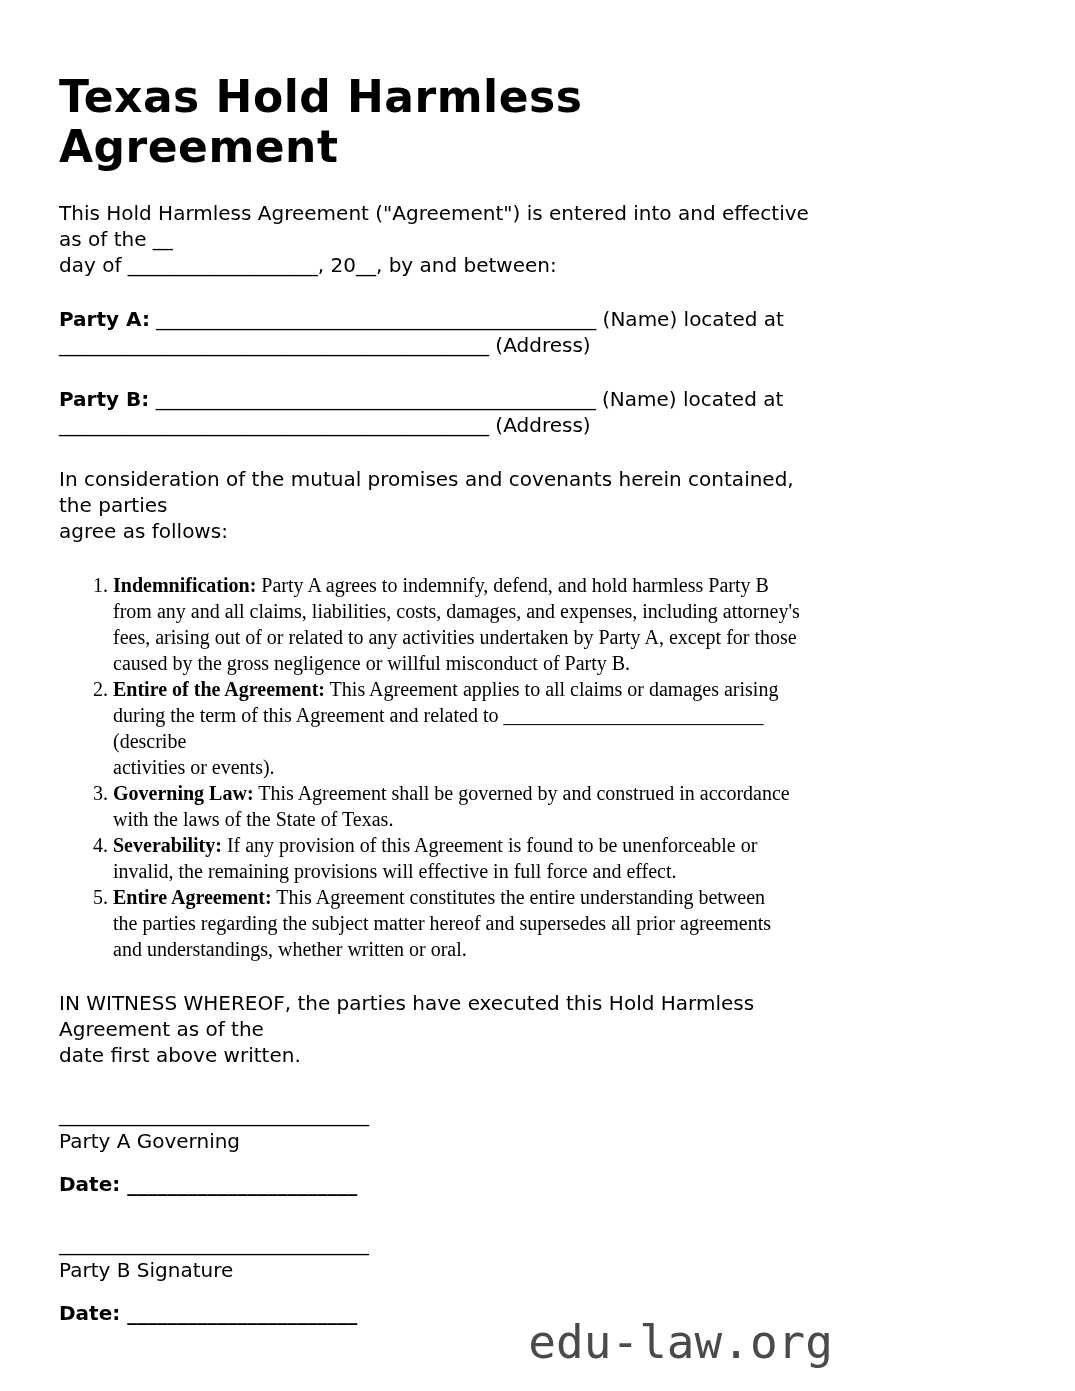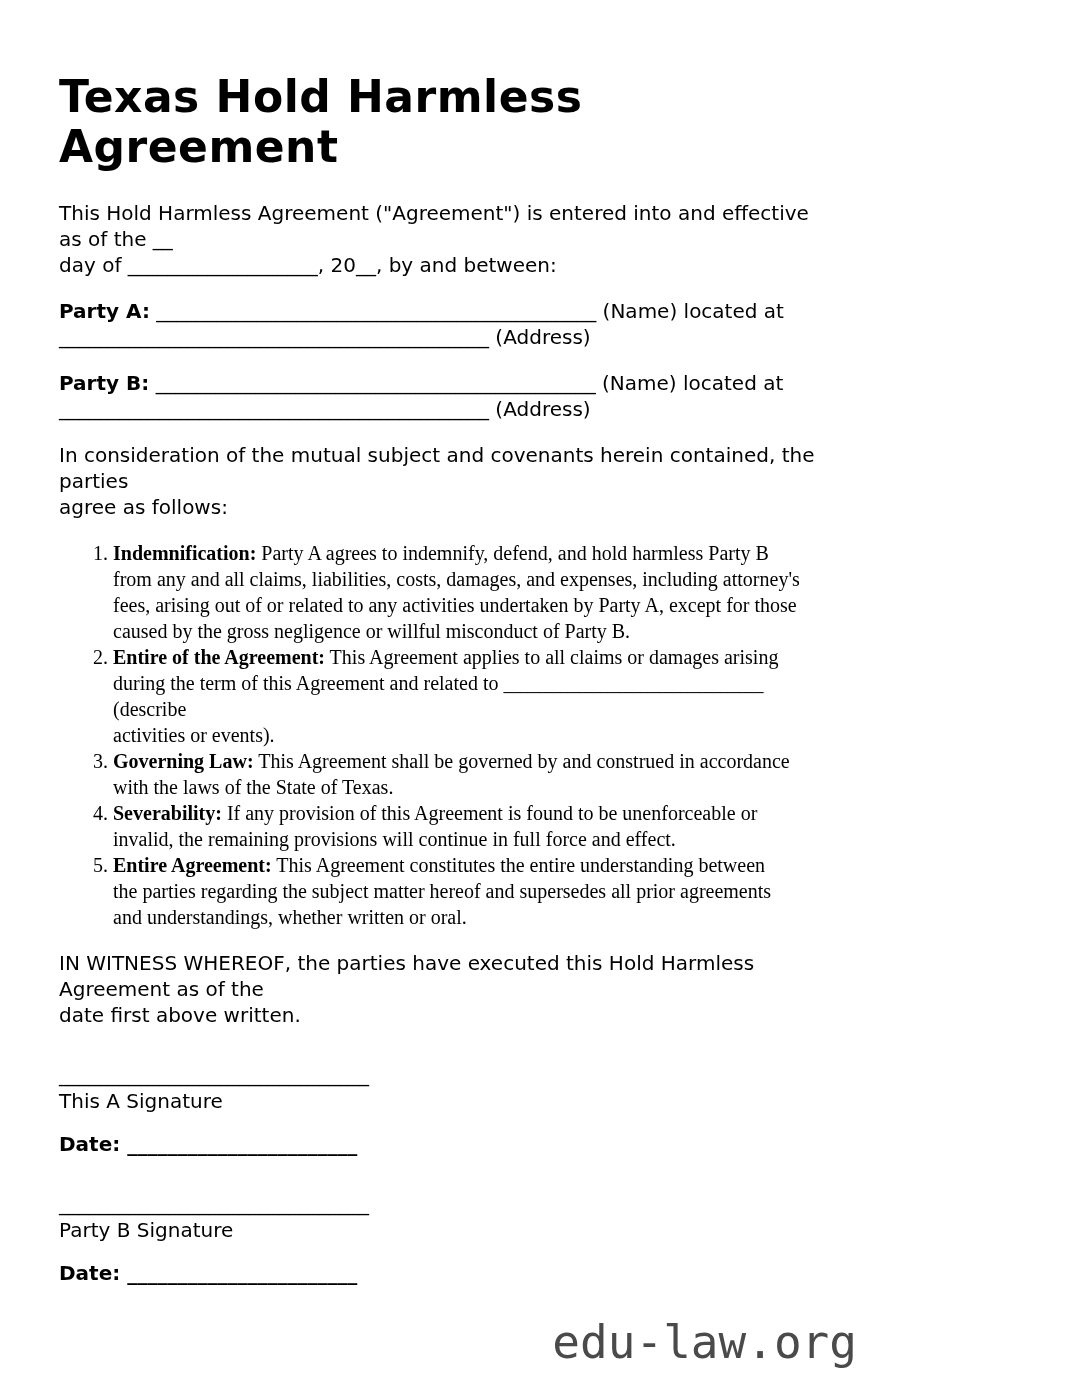--- a/index.html
+++ b/index.html
@@ -17,35 +17,35 @@
     overflow: hidden;
   }
   h1.doc-title {
     margin: 0 0 28px 0;
     font-size: 44px;
     line-height: 50px;
     font-weight: bold;
     letter-spacing: 0.5px;
     color: #000000;
   }
-  p { margin: 20px 0; }
+  p { margin: 28px 0; }
   [data-bind-lines] { white-space: pre-wrap; }
   ol.terms {
     margin: 20px 0;
     padding-left: 54px;
     font-family: Liberation Serif, serif;
   }
   ol.terms li { margin: 0; padding: 0; }
   .sig-block { margin-top: 34px; }
   .sig-line-text { white-space: pre; margin-top: 24px; }
   .sig-label {}
   .date-line { margin: 17px 0 0 0; white-space: pre; font-weight: bold; }
   .watermark {
     position: absolute;
-    right: 24px;
+    right: 48px;
     bottom: 26px;
     font-family: "DejaVu Sans Mono", "Liberation Mono", monospace;
     font-size: 46px;
     line-height: 1;
     letter-spacing: 0px;
   }
   strong.lead-label { font-weight: bold; }
 </style>
 </head>
 <body>
@@ -56,46 +56,46 @@
 
   <p data-bind-lines="doc.intro_lines">This Hold Harmless Agreement ("Agreement") is entered into and effective as of the __
 day of ___________________, 20__, by and between:</p>
 
   <p><strong class="lead-label" data-bind="doc.party_a.label">Party A:</strong><span data-bind-lines="doc.party_a.lines"> ____________________________________________ (Name) located at
 ___________________________________________ (Address)</span></p>
 
   <p><strong class="lead-label" data-bind="doc.party_b.label">Party B:</strong><span data-bind-lines="doc.party_b.lines"> ____________________________________________ (Name) located at
 ___________________________________________ (Address)</span></p>
 
-  <p data-bind-lines="doc.consideration_lines">In consideration of the mutual subject and covenants herein contained, the parties
+  <p data-bind-lines="doc.consideration_lines">In consideration of the mutual promises and covenants herein contained, the parties
 agree as follows:</p>
 
   <ol class="terms">
     <li><strong class="lead-label" data-bind="doc.terms.0.label">Indemnification:</strong><span data-bind-lines="doc.terms.0.lines"> Party A agrees to indemnify, defend, and hold harmless Party B
 from any and all claims, liabilities, costs, damages, and expenses, including attorney's
 fees, arising out of or related to any activities undertaken by Party A, except for those
 caused by the gross negligence or willful misconduct of Party B.</span></li>
     <li><strong class="lead-label" data-bind="doc.terms.1.label">Entire of the Agreement:</strong><span data-bind-lines="doc.terms.1.lines"> This Agreement applies to all claims or damages arising
 during the term of this Agreement and related to __________________________ (describe
 activities or events).</span></li>
     <li><strong class="lead-label" data-bind="doc.terms.2.label">Governing Law:</strong><span data-bind-lines="doc.terms.2.lines"> This Agreement shall be governed by and construed in accordance
 with the laws of the State of Texas.</span></li>
     <li><strong class="lead-label" data-bind="doc.terms.3.label">Severability:</strong><span data-bind-lines="doc.terms.3.lines"> If any provision of this Agreement is found to be unenforceable or
-invalid, the remaining provisions will continue in full force and effect.</span></li>
+invalid, the remaining provisions will effective in full force and effect.</span></li>
     <li><strong class="lead-label" data-bind="doc.terms.4.label">Entire Agreement:</strong><span data-bind-lines="doc.terms.4.lines"> This Agreement constitutes the entire understanding between
 the parties regarding the subject matter hereof and supersedes all prior agreements
 and understandings, whether written or oral.</span></li>
   </ol>
 
   <p data-bind-lines="doc.witness_lines">IN WITNESS WHEREOF, the parties have executed this Hold Harmless Agreement as of the
 date first above written.</p>
 
   <div class="sig-block">
     <div class="sig-line-text" data-bind="doc.signatures.0.line">_______________________________</div>
-    <div class="sig-label" data-bind="doc.signatures.0.label">This A Signature</div>
+    <div class="sig-label" data-bind="doc.signatures.0.label">Party A Governing</div>
     <p class="date-line" data-bind="doc.signatures.0.date_line">Date: _______________________</p>
   </div>
 
   <div class="sig-block">
     <div class="sig-line-text" data-bind="doc.signatures.1.line">_______________________________</div>
     <div class="sig-label" data-bind="doc.signatures.1.label">Party B Signature</div>
     <p class="date-line" data-bind="doc.signatures.1.date_line">Date: _______________________</p>
   </div>
 
   <div class="watermark" data-bind="doc.watermark.text" style="color: rgb(74, 74, 74);">edu-law.org</div>

